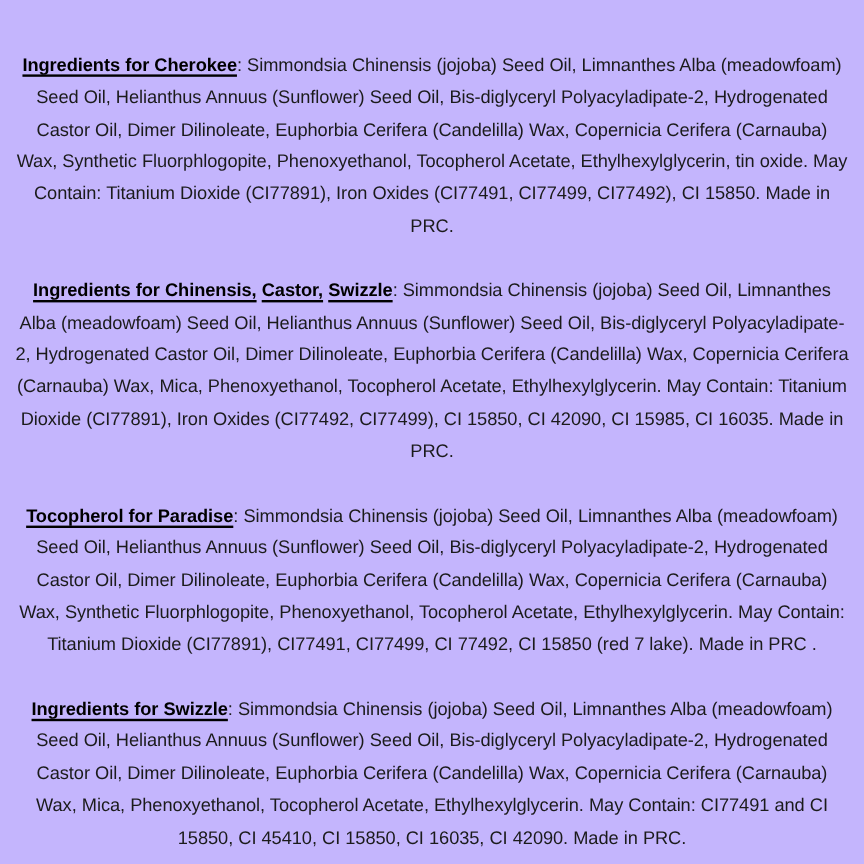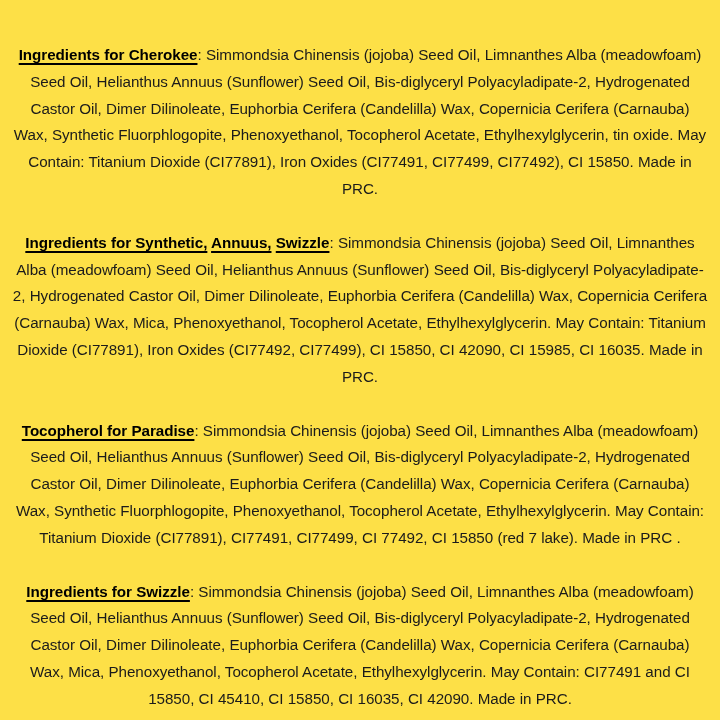--- a/index.html
+++ b/index.html
@@ -14,21 +14,21 @@
     font-family: "Liberation Sans", "DejaVu Sans", sans-serif;
     color: #1a1a1a;
     overflow: hidden;
   }
 
   #ingredients-page {
     width: 720px;
     height: 720px;
     box-sizing: border-box;
     padding: 42px 12px 10px 12px;
-    background: #fde047;
+    background: #c4b5fd;
   }
 
   .ingredient-block {
     text-align: center;
     font-size: 15.2px;
     line-height: 26.8px;
     letter-spacing: -0.05px;
     color: #1b1b1b;
     margin: 0 0 27px 0;
     word-spacing: 0.1px;
@@ -65,21 +65,21 @@
 <div id="ingredients-page">
 
   <p class="ingredient-block">
     <span class="heading">
       <span class="seg">Ingredients for Cherokee</span><span class="colon">:</span>
     </span><span class="body-text"> Simmondsia Chinensis (jojoba) Seed Oil, Limnanthes Alba (meadowfoam) Seed Oil, Helianthus Annuus (Sunflower) Seed Oil, Bis-diglyceryl Polyacyladipate-2, Hydrogenated Castor Oil, Dimer Dilinoleate, Euphorbia Cerifera (Candelilla) Wax, Copernicia Cerifera (Carnauba) Wax, Synthetic Fluorphlogopite, Phenoxyethanol, Tocopherol Acetate, Ethylhexylglycerin, tin oxide. May Contain: Titanium Dioxide (CI77891), Iron Oxides (CI77491, CI77499, CI77492), CI 15850. Made in PRC.</span>
   </p>
 
   <p class="ingredient-block">
     <span class="heading">
-      <span class="seg">Ingredients for Synthetic,</span><span class="gap"> </span><span class="seg">Annuus,</span><span class="gap"> </span><span class="seg">Swizzle</span><span class="colon">:</span>
+      <span class="seg">Ingredients for Chinensis,</span><span class="gap"> </span><span class="seg">Castor,</span><span class="gap"> </span><span class="seg">Swizzle</span><span class="colon">:</span>
     </span><span class="body-text"> Simmondsia Chinensis (jojoba) Seed Oil, Limnanthes Alba (meadowfoam) Seed Oil, Helianthus Annuus (Sunflower) Seed Oil, Bis-diglyceryl Polyacyladipate-2, Hydrogenated Castor Oil, Dimer Dilinoleate, Euphorbia Cerifera (Candelilla) Wax, Copernicia Cerifera (Carnauba) Wax, Mica, Phenoxyethanol, Tocopherol Acetate, Ethylhexylglycerin. May Contain: Titanium Dioxide (CI77891), Iron Oxides (CI77492, CI77499), CI 15850, CI 42090, CI 15985, CI 16035. Made in PRC.</span>
   </p>
 
   <p class="ingredient-block">
     <span class="heading">
       <span class="seg">Tocopherol for Paradise</span><span class="colon">:</span>
     </span><span class="body-text"> Simmondsia Chinensis (jojoba) Seed Oil, Limnanthes Alba (meadowfoam) Seed Oil, Helianthus Annuus (Sunflower) Seed Oil, Bis-diglyceryl Polyacyladipate-2, Hydrogenated Castor Oil, Dimer Dilinoleate, Euphorbia Cerifera (Candelilla) Wax, Copernicia Cerifera (Carnauba) Wax, Synthetic Fluorphlogopite, Phenoxyethanol, Tocopherol Acetate, Ethylhexylglycerin. May Contain: Titanium Dioxide (CI77891), CI77491, CI77499, CI 77492, CI 15850 (red 7 lake). Made in PRC .</span>
   </p>
 
   <p class="ingredient-block">

